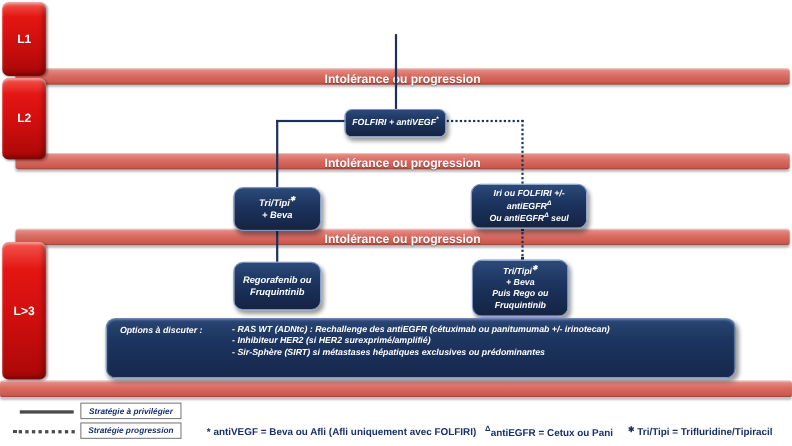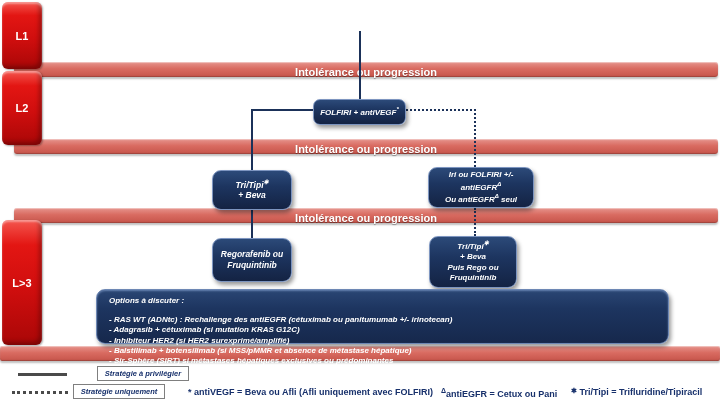--- a/index.html
+++ b/index.html
@@ -54,21 +54,21 @@
   .lv.dot { border-left-style:dotted; }
   .lh.dot { border-top-style:dotted; }
 
   
   .options {
     position:absolute; left:96px; top:289px; width:573px; height:55px; z-index:4;
     background:linear-gradient(180deg,#2a4674 0%, #1d3560 35%, #16284c 100%);
     border:1px solid #6d87b4; border-radius:9px;
     box-shadow:2px 3px 4px rgba(0,0,0,.4), inset 0 1px 2px rgba(160,190,235,.5);
     color:#fff; font-weight:bold; font-style:italic; font-size:8px;
-    display:flex; padding:5px 8px 4px 12px; gap:10px;flex-direction:column;
+    display:flex; padding:5px 8px 4px 12px; gap:10px;
   }
   .options .opt-label { width:92px; flex:none; padding-top:1px; }
   .options .opt-list div { line-height:10.3px; white-space:nowrap; }
 
   
   .lg-solid { position:absolute; left:18px; top:373px; width:49px; border-top:3px solid #4a4a4a; z-index:4; }
   .lg-dot   { position:absolute; left:12px; top:391px; width:56px; border-top:3px dotted #4a4a4a; z-index:4; }
   .lg-box {
     position:absolute; left:73px; width:92px; height:15px; z-index:4;
     border:1px solid #7f7f7f; background:#fff;
@@ -132,33 +132,31 @@
     <div><span>Tri/Tipi</span><sup>✱</sup></div>
     <div>+ Beva</div>
     <div>Puis Rego ou</div>
     <div>Fruquintinib</div>
   </div>
 
   <div class="options">
     <div class="opt-label">Options à discuter :</div>
     <div class="opt-list">
       <div>- RAS WT (ADNtc) : Rechallenge des antiEGFR (cétuximab ou panitumumab +/- irinotecan)</div>
-      <div>- Adagrasib + cétuximab (si mutation KRAS G12C)</div>
       <div>- Inhibiteur HER2 (si HER2 surexprimé/amplifié)</div>
-      <div>- Balstilimab + botensilimab (si MSS/pMMR et absence de métastase hépatique)</div>
       <div>- Sir-Sphère (SIRT) si métastases hépatiques exclusives ou prédominantes</div>
     </div>
   </div>
 
   <div class="lg-solid"></div>
-  <div class="lg-box" style="top:366px;margin-left:24px;">
+  <div class="lg-box" style="top:366px;">
       <span>Stratégie à privilégier</span>
     </div>
   <div class="lg-dot"></div>
   <div class="lg-box" style="top:384px;">
-      <span>Stratégie uniquement</span>
+      <span>Stratégie progression</span>
     </div>
 
   <div class="fnote" style="left:188px;"><span>*</span><span> antiVEGF = Beva ou Afli (Afli uniquement avec FOLFIRI)</span></div>
   <div class="fnote" style="left:441px;"><sup style="font-size:7px;">Δ</sup><span>antiEGFR = Cetux ou Pani</span></div>
   <div class="fnote" style="left:571px;"><span style="font-size:7px;vertical-align:2px;">✱</span><span> Tri/Tipi = Trifluridine/Tipiracil</span></div>
 
 </div>
 
 </body></html>

